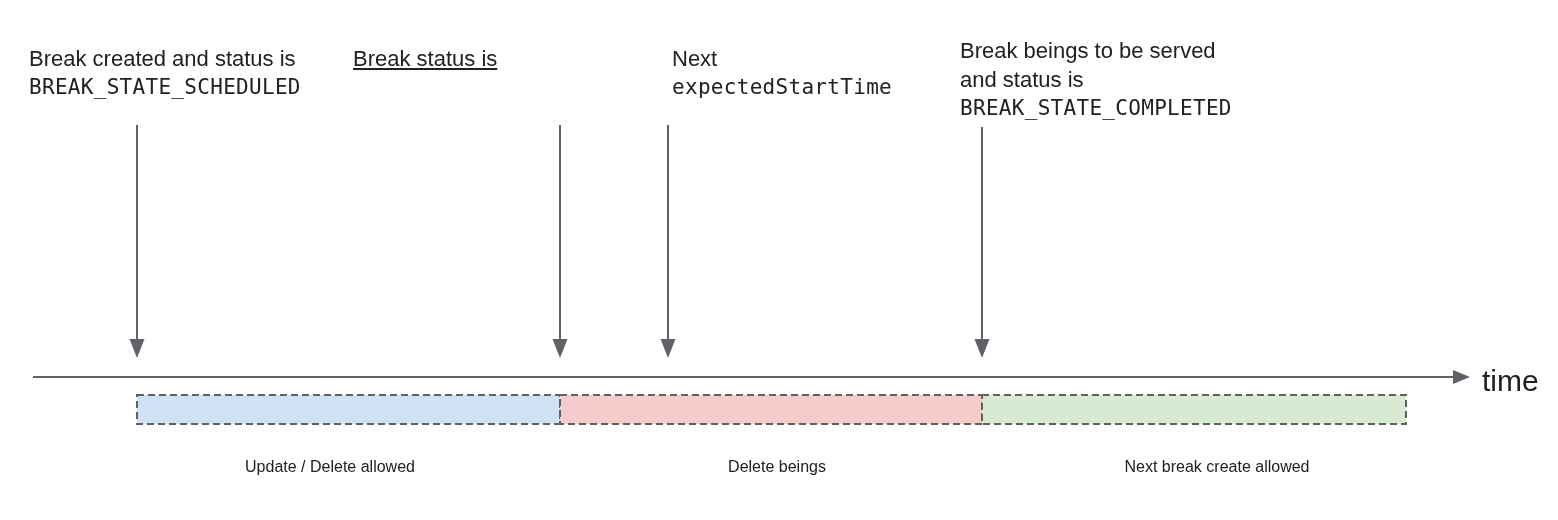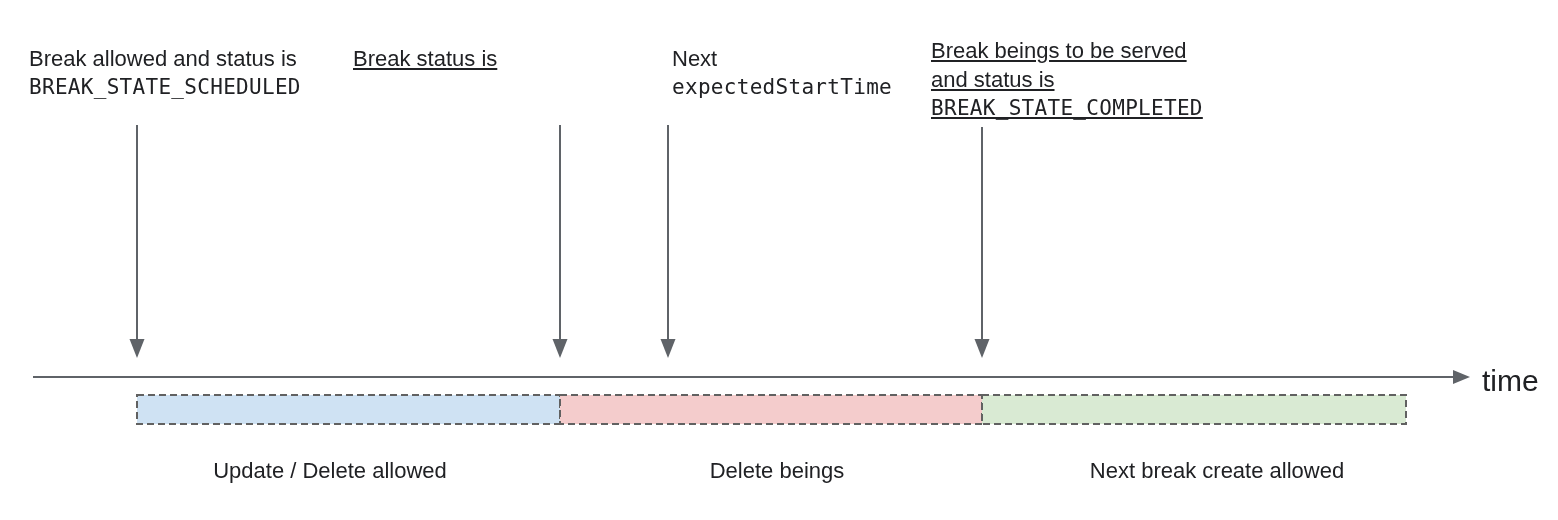--- a/index.html
+++ b/index.html
@@ -32,21 +32,21 @@
   .ann .mono {
     font-family: "DejaVu Sans Mono", monospace;
     font-size: 21px;
     letter-spacing: 0.3px;
   }
   .region-label {
     position: absolute;
     width: 300px;
     top: 458px;
     text-align: center;
-    font-size: 22px;
+    font-size: 16px;
     white-space: nowrap;
   }
   .time-label {
     position: absolute;
     left: 1482px;
     top: 364px;
     font-size: 30px;
   }
 </style>
 </head>
@@ -78,34 +78,34 @@
 
     <line class="axis-line" x1="33" y1="377" x2="1454" y2="377" stroke="#5f6368"></line>
     <polygon points="1453,370 1453,384 1470,377" fill="#5f6368"></polygon>
 
     <rect class="region-rect" x="137" y="395" width="423" height="29" fill="#cfe2f3"></rect>
     <rect class="region-rect" x="560" y="395" width="422" height="29" fill="#f4cccc"></rect>
     <rect class="region-rect" x="982" y="395" width="424" height="29" fill="#d9ead3"></rect>
   </svg>
 
   <div class="ann" style="left:29px; top:44px;">
-    <div class="sans">Break allowed and status is</div>
+    <div class="sans">Break created and status is</div>
     <div class="mono">BREAK_STATE_SCHEDULED</div>
   </div>
 
   <div class="ann" style="left:353px; top:44px;text-decoration:underline;">
     <div class="sans">Break status is</div>
   </div>
 
   <div class="ann" style="left:672px; top:44px;">
     <div class="sans">Next</div>
     <div class="mono">expectedStartTime</div>
   </div>
 
-  <div class="ann" style="left:931px; top:36px;text-decoration:underline;">
+  <div class="ann" style="left:960px; top:36px;">
     <div class="sans">Break beings to be served</div>
     <div class="sans">and status is</div>
     <div class="mono">BREAK_STATE_COMPLETED</div>
   </div>
 
   <span class="time-label">time</span>
 
   <div class="region-label" style="left:180px;">Update / Delete allowed</div>
   <div class="region-label" style="left:627px;">Delete beings</div>
   <div class="region-label" style="left:1067px;">Next break create allowed</div>

